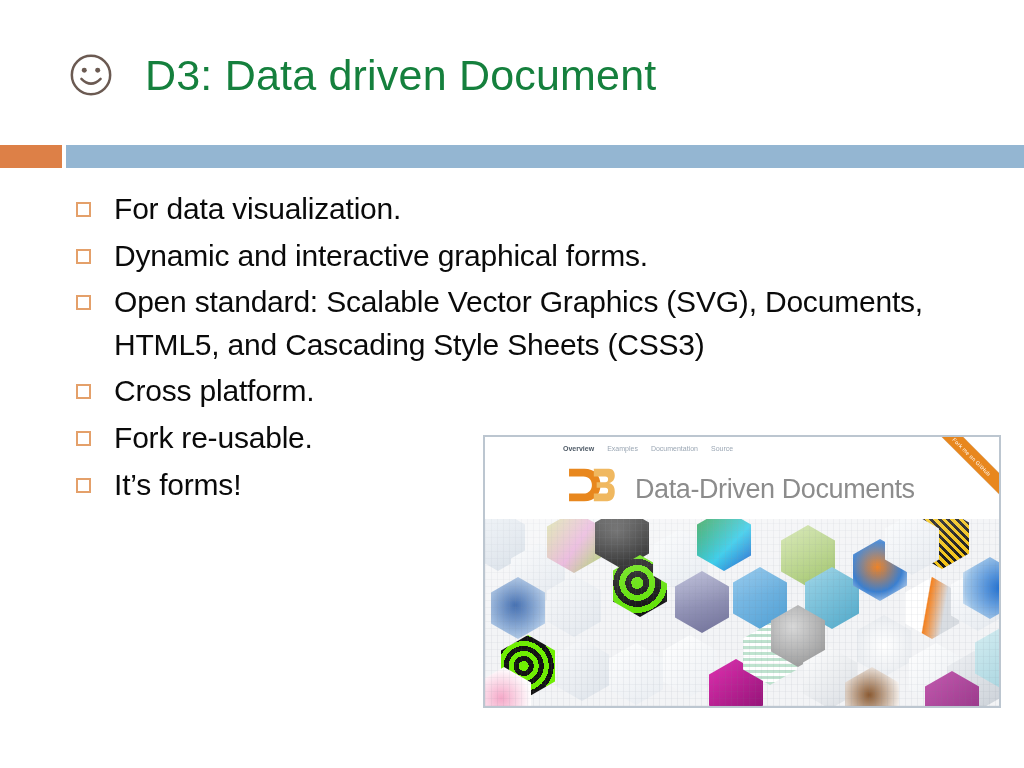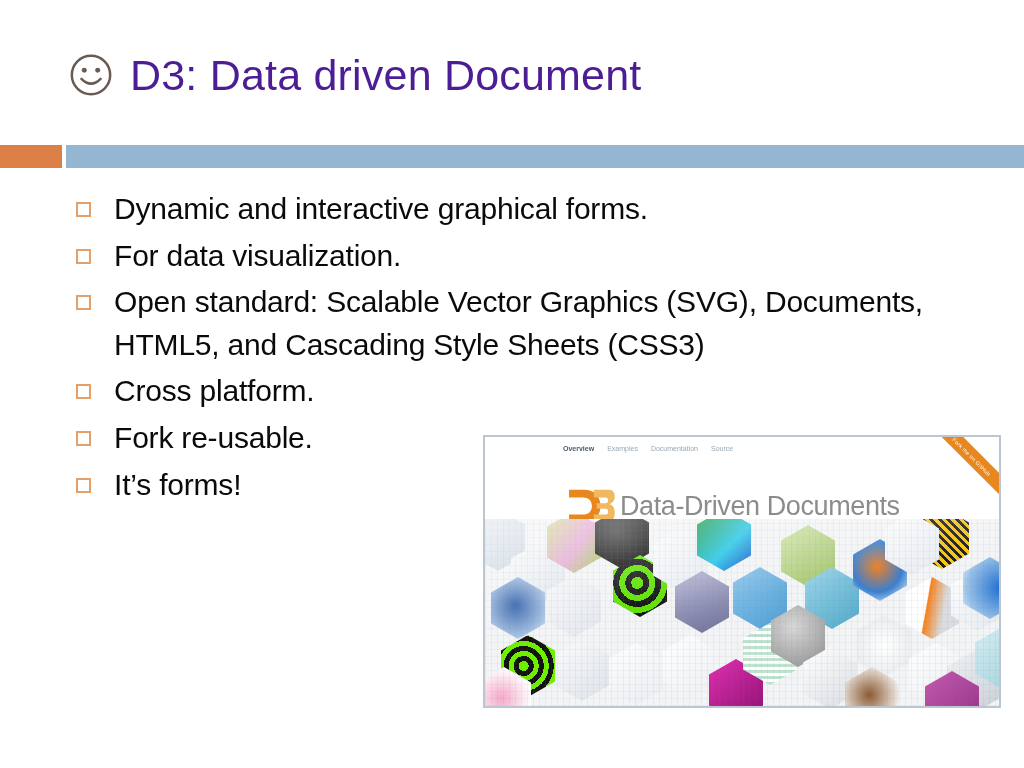--- a/index.html
+++ b/index.html
@@ -33,24 +33,25 @@
   .smiley-icon {
     width: 46px;
     height: 46px;
     flex: 0 0 46px;
     display: block;
   }
   .title-text {
     font-size: 43px;
     font-weight: 400;
     letter-spacing: 0.2px;
-    color: #4c1d95;
+    color: #15803d;
     line-height: 1;
     white-space: nowrap;
     font-family: "Liberation Sans", sans-serif;
+    margin-left: 15px;
   }
 
   
   .bar-orange {
     position: absolute;
     left: 0px;
     top: 145px;
     width: 62px;
     height: 23px;
     background: #DD8047;
@@ -127,23 +128,22 @@
     font-family: "Liberation Sans", sans-serif;
   }
   .d3-nav .nav-link { color: #9BA7B4; white-space: nowrap; }
   .d3-nav .nav-link.active { color: #4E5A66; font-weight: bold; }
 
   .d3-logo-row {
     position: absolute;
     left: 80px;
     top: 28px;
     display: flex;
-    align-items: center;
-    gap: 5px;
-    margin-top: 21px;
+    align-items: flex-end;
+    gap: 20px;
   }
   .d3-logo-svg { display: block; width: 50px; height: 40px; }
   .d3-brand {
     font-size: 27px;
     color: #8C8C8C;
     font-weight: 400;
     letter-spacing: -0.4px;
     font-family: "Liberation Sans", sans-serif;
     white-space: nowrap;
   }
@@ -213,27 +213,27 @@
   </div>
 
   <div class="bar-orange"></div>
   <div class="bar-blue"></div>
 
   <div class="bullets">
     <div class="bullet-item">
       <span class="bullet-marker">
           <span class="bullet-square"></span>
         </span>
+      <span class="bullet-text">For data visualization.</span>
+    </div>
+    <div class="bullet-item">
+      <span class="bullet-marker">
+          <span class="bullet-square"></span>
+        </span>
       <span class="bullet-text">Dynamic and interactive graphical forms.</span>
-    </div>
-    <div class="bullet-item">
-      <span class="bullet-marker">
-          <span class="bullet-square"></span>
-        </span>
-      <span class="bullet-text">For data visualization.</span>
     </div>
     <div class="bullet-item wide">
       <span class="bullet-marker">
           <span class="bullet-square"></span>
         </span>
       <span class="bullet-text">Open standard: Scalable Vector Graphics (SVG), Documents, HTML5, and Cascading Style Sheets (CSS3)</span>
     </div>
     <div class="bullet-item">
       <span class="bullet-marker">
           <span class="bullet-square"></span>

